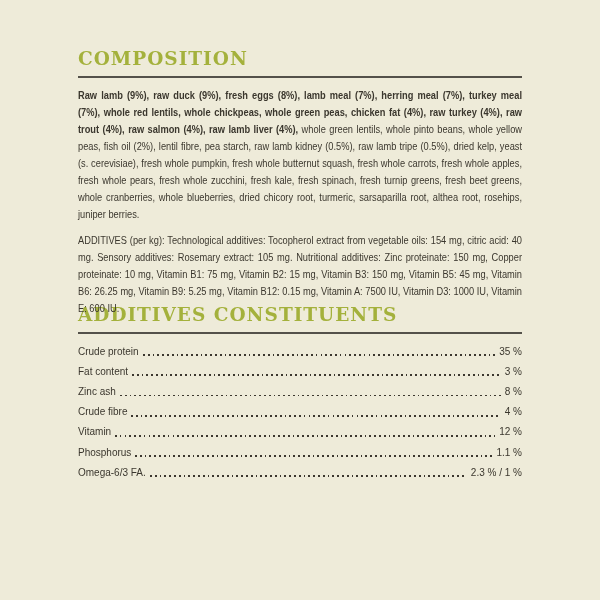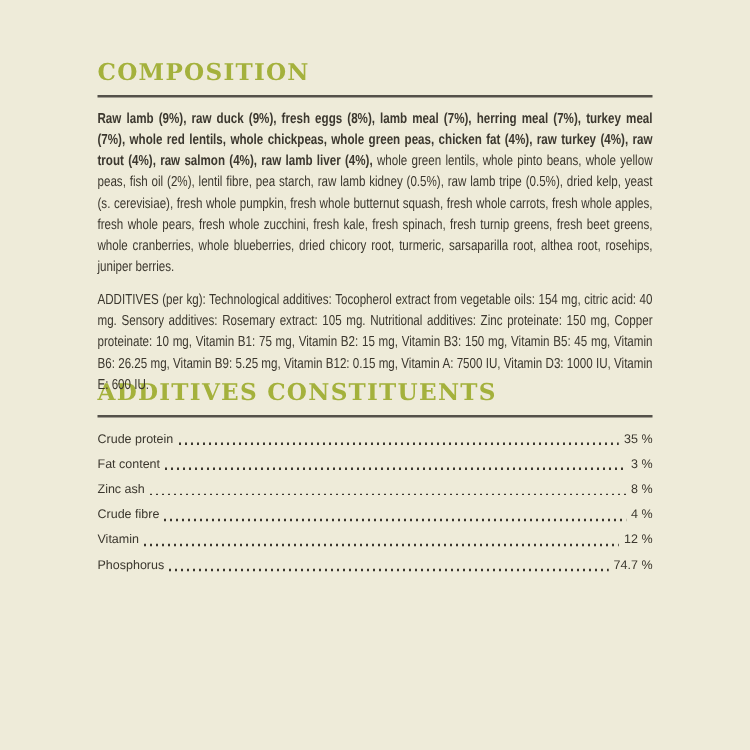--- a/index.html
+++ b/index.html
@@ -122,21 +122,26 @@
       <div class="c-row">
         <span class="c-label">Vitamin</span>
         <span class="c-leader"></span>
         <span class="c-value">12 %</span>
       </div>
 
 
       <div class="c-row">
         <span class="c-label">Phosphorus</span>
         <span class="c-leader"></span>
-        <span class="c-value">74.7 %</span>
+        <span class="c-value">1.1 %</span>
       </div>
 
+      <div class="c-row">
+        <span class="c-label">Omega-6/3 FA.</span>
+        <span class="c-leader"></span>
+        <span class="c-value">2.3 % / 1 %</span>
+      </div>
 
 
     </div>
   </section>
 
 </div>
 
 </body></html>

